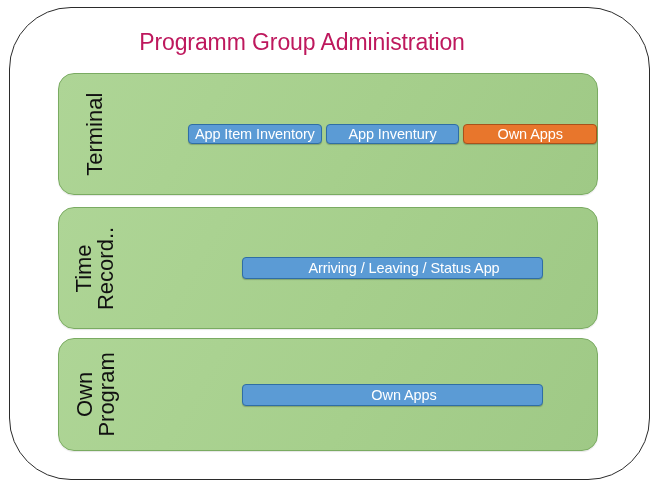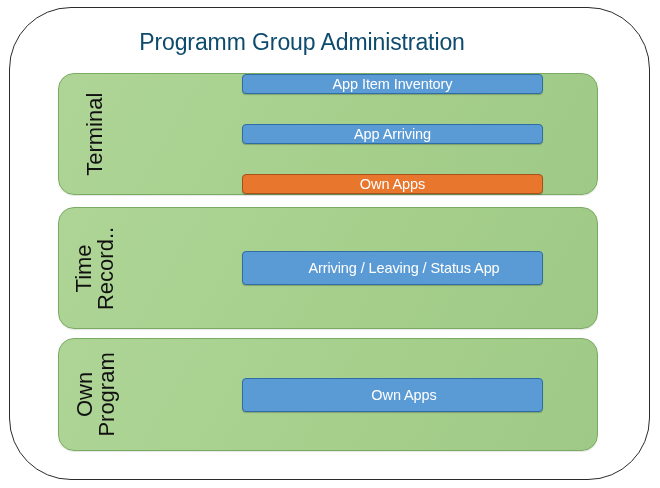--- a/index.html
+++ b/index.html
@@ -35,21 +35,21 @@
 
   
   .diagram-title {
     position: absolute;
     left: 0;
     top: 29px;
     width: 604px;
     text-align: center;
     font-size: 23px;
     font-weight: 400;
-    color: #0c4a6e;
+    color: #be185d;
     letter-spacing: -0.1px;
     white-space: nowrap;
   }
 
   
   .group-panel {
     position: absolute;
     left: 58px;
     width: 540px;
     box-sizing: border-box;
@@ -92,21 +92,21 @@
     right: 0;
     height: 100%;
   }
   .bars-stack {
     position: absolute;
     left: 0;
     top: 0;
     width: 100%;
     height: 100%;
     display: flex;
-    flex-direction: column;
+    flex-direction: row;
     align-items: center;
     justify-content: space-between;
     gap: 4px;
   }
 
   
   .app-bar {
     width: 301px;
     height: 20px;
     box-sizing: border-box;
@@ -121,21 +121,21 @@
     box-shadow: 0 1px 1px rgba(0,0,0,0.22);
   }
   .app-bar.blue {
     background: #5b9bd5;
     border: 1.2px solid #2f6ea5;
   }
   .app-bar.orange {
     background: #e8762c;
     border: 1.2px solid #a8521b;
   }
-  .app-bar.tall { height: 34px; padding-left: 23px; }
+  .app-bar.tall { height: 22px; padding-left: 23px; }
 
   .single-bar-wrap {
     position: absolute;
     left: 0;
     top: 0;
     width: 100%;
     height: 100%;
     display: flex;
     align-items: center;
     justify-content: center;
@@ -154,21 +154,21 @@
 
     <div class="group-label">
       <div class="group-label-inner">
         <span class="lbl-line">Terminal</span>
       </div>
     </div>
 
     <div class="bars-area">
       <div class="bars-stack">
         <div class="app-bar blue">App Item Inventory</div>
-        <div class="app-bar blue">App Arriving</div>
+        <div class="app-bar blue">App Inventury</div>
         <div class="app-bar orange">Own Apps</div>
       </div>
     </div>
   </div>
 
   <div class="group-panel" id="panel-time">
 
     <div class="group-label">
       <div class="group-label-inner">
         <span class="lbl-line">Time</span>

